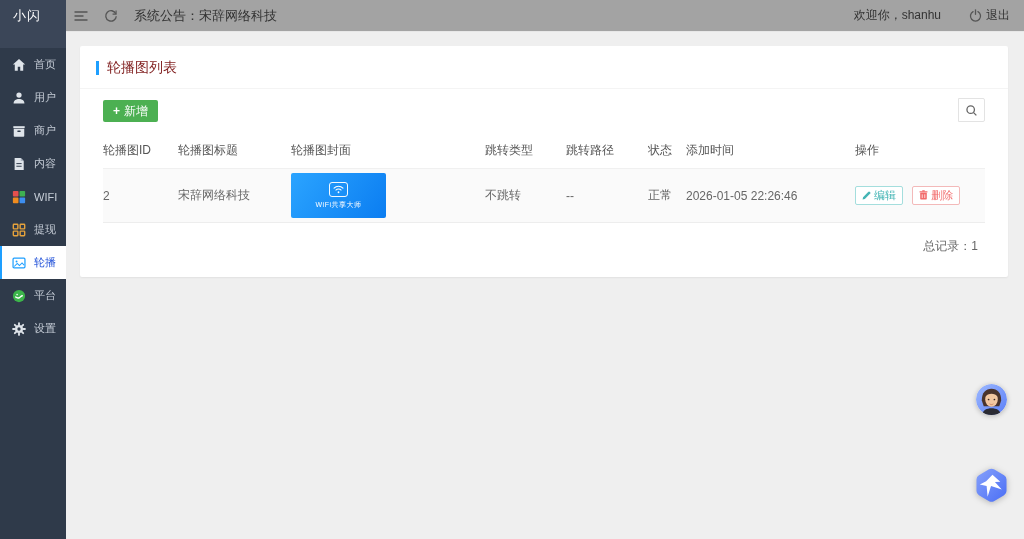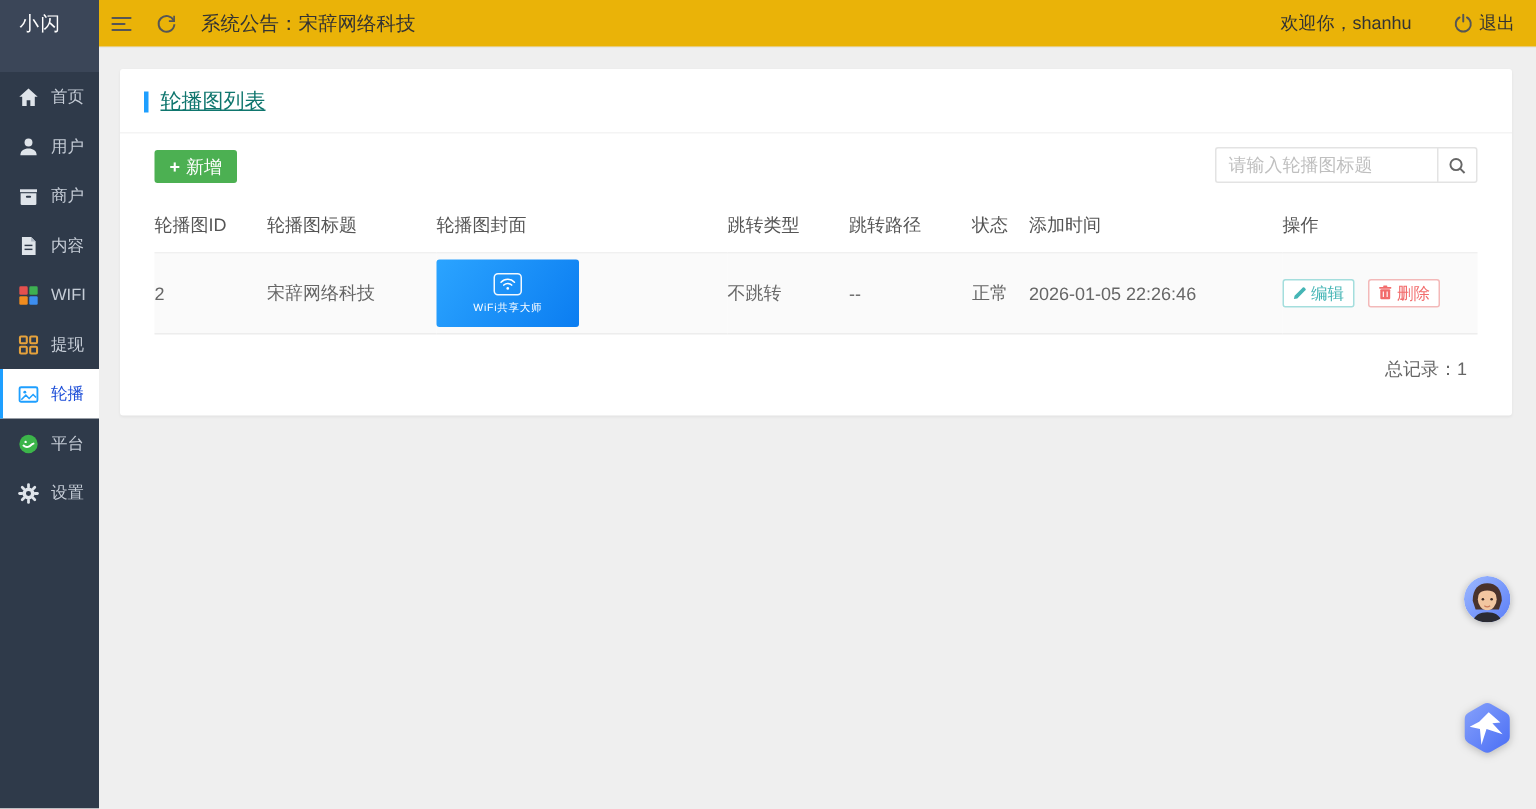--- a/index.html
+++ b/index.html
@@ -11,32 +11,32 @@
   
   .sidebar { position:absolute; left:0; top:0; width:66px; height:539px; background:#2f3a4a; z-index:5; }
   .logo { height:48px; line-height:32px; background:#3b4658; color:#fff; font-size:13px; padding-left:13px; letter-spacing:1px; }
   .menu { padding-top:0; }
   .menu-item { height:33px; display:flex; align-items:center; padding-left:11px; cursor:pointer; position:relative; color:#c6cdd7; }
   .menu-item .mi-icon { width:15px; height:15px; display:flex; align-items:center; justify-content:center; margin-right:8px; flex:0 0 15px; }
   .menu-item .mi-label { font-size:11px; }
   .menu-item.active { background:#fff; color:#1d4ed8;font-family:Liberation Serif, serif; }
   .menu-item.active::before { content:""; position:absolute; left:0; top:0; bottom:0; width:2px; background:#1e9fff; }
   
-  .topbar { position:absolute; left:66px; top:0; right:0; height:32px; background:#eab308; border-bottom:1px solid #e7e7e7; display:flex; align-items:center; z-index:4; }
+  .topbar { position:absolute; left:66px; top:0; right:0; height:32px; background:#a3a3a3; border-bottom:1px solid #e7e7e7; display:flex; align-items:center; z-index:4; }
   .topbar .tb-icon { width:30px; height:32px; display:flex; align-items:center; justify-content:center; cursor:pointer; }
   .announcement { font-size:13px; color:#333; margin-left:8px; }
   .topbar-right { margin-left:auto; display:flex; align-items:center; padding-right:14px; }
   .welcome { font-size:12px; color:#333; margin-right:28px; }
   .logout { display:flex; align-items:center; cursor:pointer; color:#333; font-size:12px; }
   .logout svg { margin-right:4px; }
   
   .card { position:absolute; left:80px; top:46px; width:928px; background:#fff; border-radius:2px; box-shadow:0 1px 2px rgba(0,0,0,.06); padding-bottom:6px; z-index:2; }
   .card-title { display:flex; align-items:center; padding:13px 16px 11px 16px; border-bottom:1px solid #f4f4f4; }
   .title-bar { width:3px; height:14px; background:#1e9fff; margin-right:8px; }
-  .card-title-text { font-size:14px; color:#0f766e;text-decoration:underline; }
+  .card-title-text { font-size:14px; color:#7f1d1d; }
   .toolbar { position:relative; padding:11px 23px 10px 23px; }
   .btn-add { display:inline-flex; align-items:center; gap:4px; background:#4cb052; color:#fff; border:none; border-radius:2px; font-size:12px; height:22px; padding:0 10px; cursor:pointer; font-family:inherit; }
   .btn-add .plus { font-size:12px; font-weight:bold; line-height:1; }
   .search-group { position:absolute; right:23px; top:9px; display:flex; }
   .search-input { width:148px; height:24px; border:1px solid #e3e3e3; border-right:none; border-radius:2px 0 0 2px; padding:0 8px; font-size:12px; color:#666; outline:none; font-family:inherit; }
   .search-input::placeholder { color:#bfbfbf; }
   .search-btn { width:27px; height:24px; border:1px solid #e3e3e3; background:#fff; border-radius:0 2px 2px 0; display:flex; align-items:center; justify-content:center; cursor:pointer; }
   
   table { width:882px; margin:0 23px; border-collapse:collapse; table-layout:fixed; }
   th { text-align:left; font-size:12px; color:#555; font-weight:normal; padding:10px 0 9px 0; }
@@ -209,21 +209,20 @@
     <span class="title-bar"></span>
     <span class="card-title-text">轮播图列表</span>
   </div>
 
   <div class="toolbar">
     <button class="btn-add">
       <span class="plus">+</span>
       <span>新增</span>
     </button>
     <div class="search-group">
-      <input class="search-input" type="text" placeholder="请输入轮播图标题" style="">
       <button class="search-btn">
         <svg width="13" height="13" viewBox="0 0 16 16" fill="none" stroke="#666" stroke-width="1.6">
             <circle cx="7" cy="7" r="4.6"></circle>
             <line x1="10.6" y1="10.6" x2="14" y2="14"></line>
           </svg>
       </button>
     </div>
   </div>
 
   <table>

